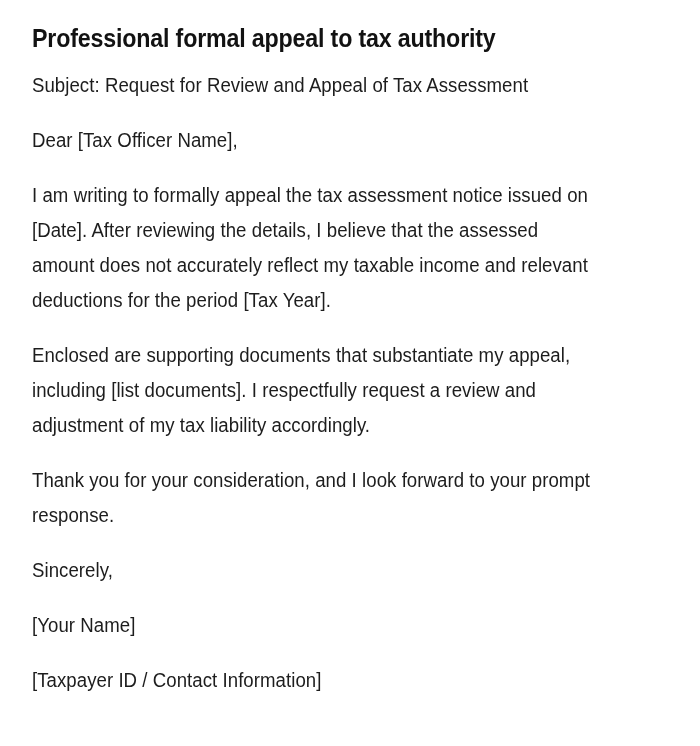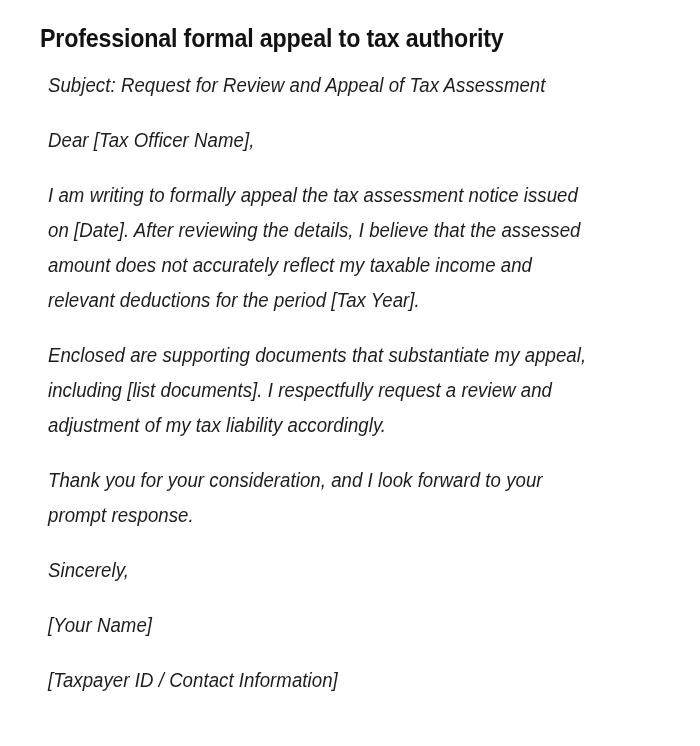--- a/index.html
+++ b/index.html
@@ -13,36 +13,35 @@
     font-family: "Liberation Sans", "DejaVu Sans", sans-serif;
     color: #1b1b1b;
     -webkit-font-smoothing: antialiased;
     overflow: hidden;
   }
   .page {
     box-sizing: border-box;
     width: 700px;
     min-height: 746px;
     background: #ffffff;
-    padding: 22px 78px 20px 40px;
+    padding: 22px 78px 20px 32px;
   }
   .doc-title {
     font-size: 25px;
     line-height: 32px;
     font-weight: bold;
     letter-spacing: -0.2px;
     color: #121212;
     margin: 0 0 14px 0;
     transform: scaleX(0.93);
     transform-origin: left center;
     white-space: nowrap;
   }
   .doc-body {
-    margin: 8px;
-    font-style: italic;
+    margin: 0;
   }
   .para {
     font-size: 19.5px;
     line-height: 35px;
     font-weight: normal;
     color: #1d1d1d;
     margin: 0 0 20px 0;
     max-width: 600px;
     transform: scaleX(0.955);
     transform-origin: left top;

